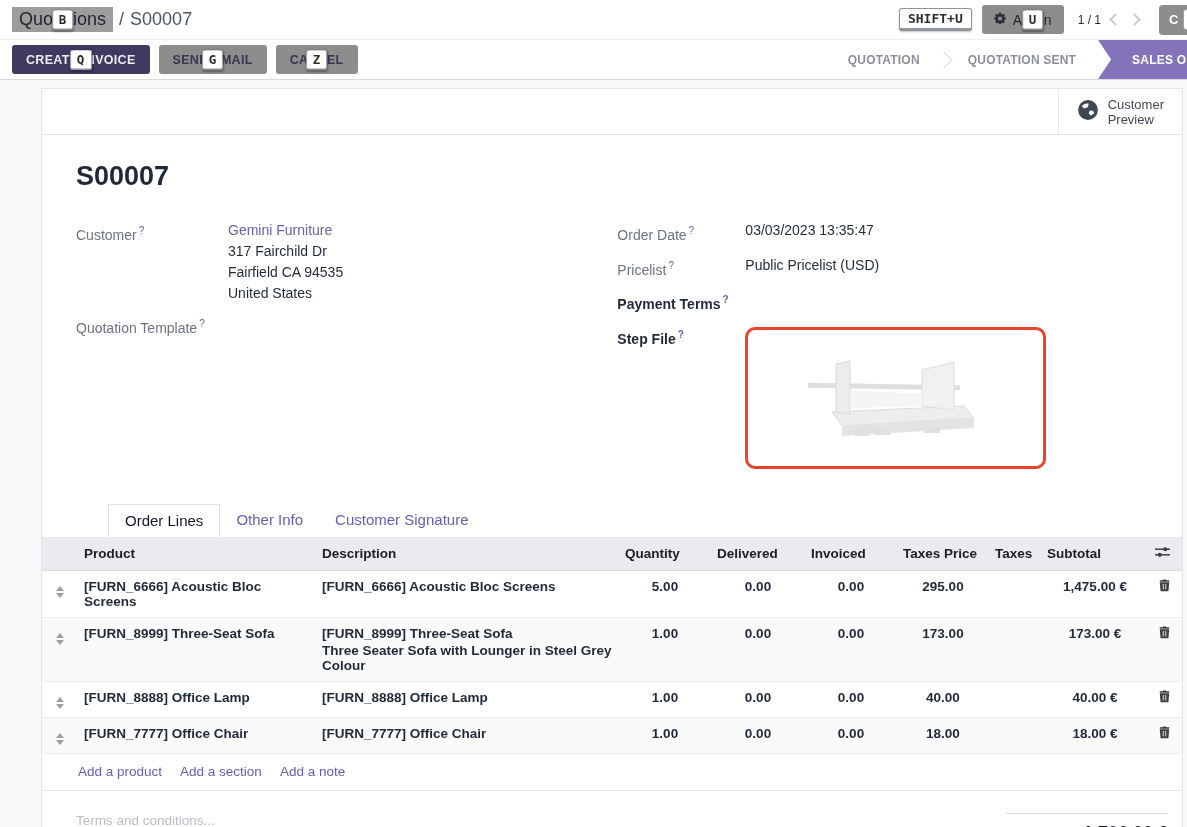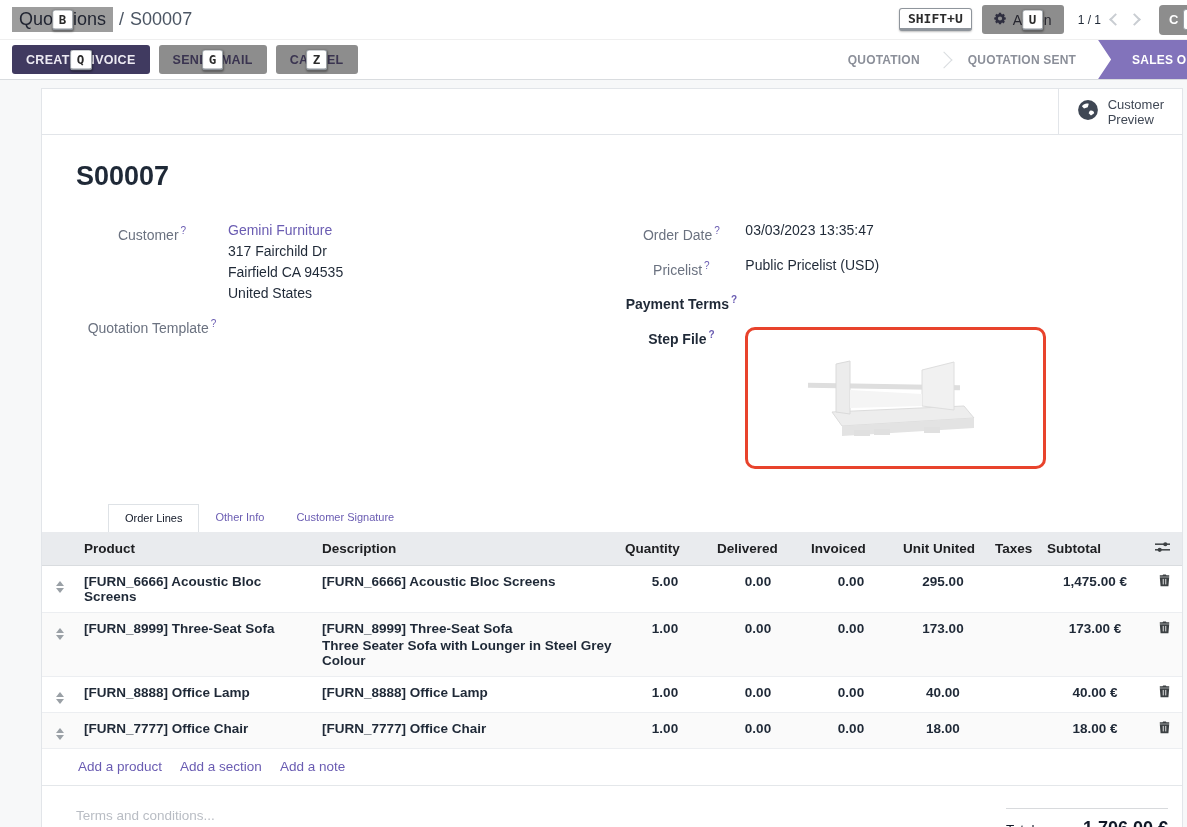--- a/index.html
+++ b/index.html
@@ -86,37 +86,37 @@
   }
 
   .form { padding:26px 34px 0 34px; }
   .form h1 { font-size:27px; font-weight:700; color:#1f2937; margin-bottom:28px; }
   .cols { display:flex; }
   .col-left { width:50.5%; }
   .col-right { flex:1; }
   .frow { display:flex; margin-bottom:9px; line-height:21px; font-size:14px; }
   .col-left  .flabel { width:152px; flex:none; }
   .col-right .flabel { width:128px; flex:none; }
-  .flabel { color:#6b7280;text-align:center; }
+  .flabel { color:#6b7280; }
   .flabel.strong { color:#1f2937; font-weight:700; }
   .flabel sup { font-size:10px; color:var(--link, #6a5cb2); margin-left:2px; }
   .fvalue { color:#1f2937; }
   .fvalue a, a.link { color:var(--link, #6a5cb2); text-decoration:none; cursor:pointer; }
   .addr { color:#1f2937; }
   .qt-row { margin-top:4px; }
 
   .stepfile-box {
     width:301px; height:142px; border:3px solid var(--stepfile-border, #e8432c);
     border-radius:10px; margin-top:3px; background:#fff;
     display:flex; align-items:center; justify-content:center;
   }
 
   
   .notebook { margin-top:26px; }
-  .tabbar { display:flex; align-items:center; padding-left:32px; font-size:11px; }
+  .tabbar { display:flex; align-items:center; padding-left:32px; font-size:15px; }
   .tab { padding:7px 16px 8px; cursor:pointer; }
   .tab.active { background:#fff; border:1px solid #dee2e6; border-bottom:none; color:#111827; }
   .tab.plain { color:var(--link, #6a5cb2); }
 
   
   table.olines { width:100%; border-collapse:collapse; table-layout:fixed; font-size:13.5px; }
   .olines thead th {
     background:#e9ebee; color:#202124; font-weight:700; text-align:left;
     padding:9px 6px; border-bottom:1px solid #d9dcdf;
   }
@@ -308,21 +308,21 @@
             <col style="width:33px">
         </colgroup>
         <thead>
           <tr>
             <th></th>
             <th>Product</th>
             <th>Description</th>
             <th class="num">Quantity</th>
             <th class="num">Delivered</th>
             <th class="num">Invoiced</th>
-            <th class="num">Unit United</th>
+            <th class="num">Taxes Price</th>
             <th>Taxes</th>
             <th class="num">Subtotal</th>
             <th>
               <span>
                 <svg width="15" height="12" viewBox="0 0 16 12">
                     <line x1="0" y1="3" x2="16" y2="3" stroke="#3c4043" stroke-width="1.6"></line>
                     <line x1="0" y1="9" x2="16" y2="9" stroke="#3c4043" stroke-width="1.6"></line>
                     <circle cx="11" cy="3" r="2.2" fill="#3c4043"></circle>
                     <circle cx="5" cy="9" r="2.2" fill="#3c4043"></circle>
                   </svg>

